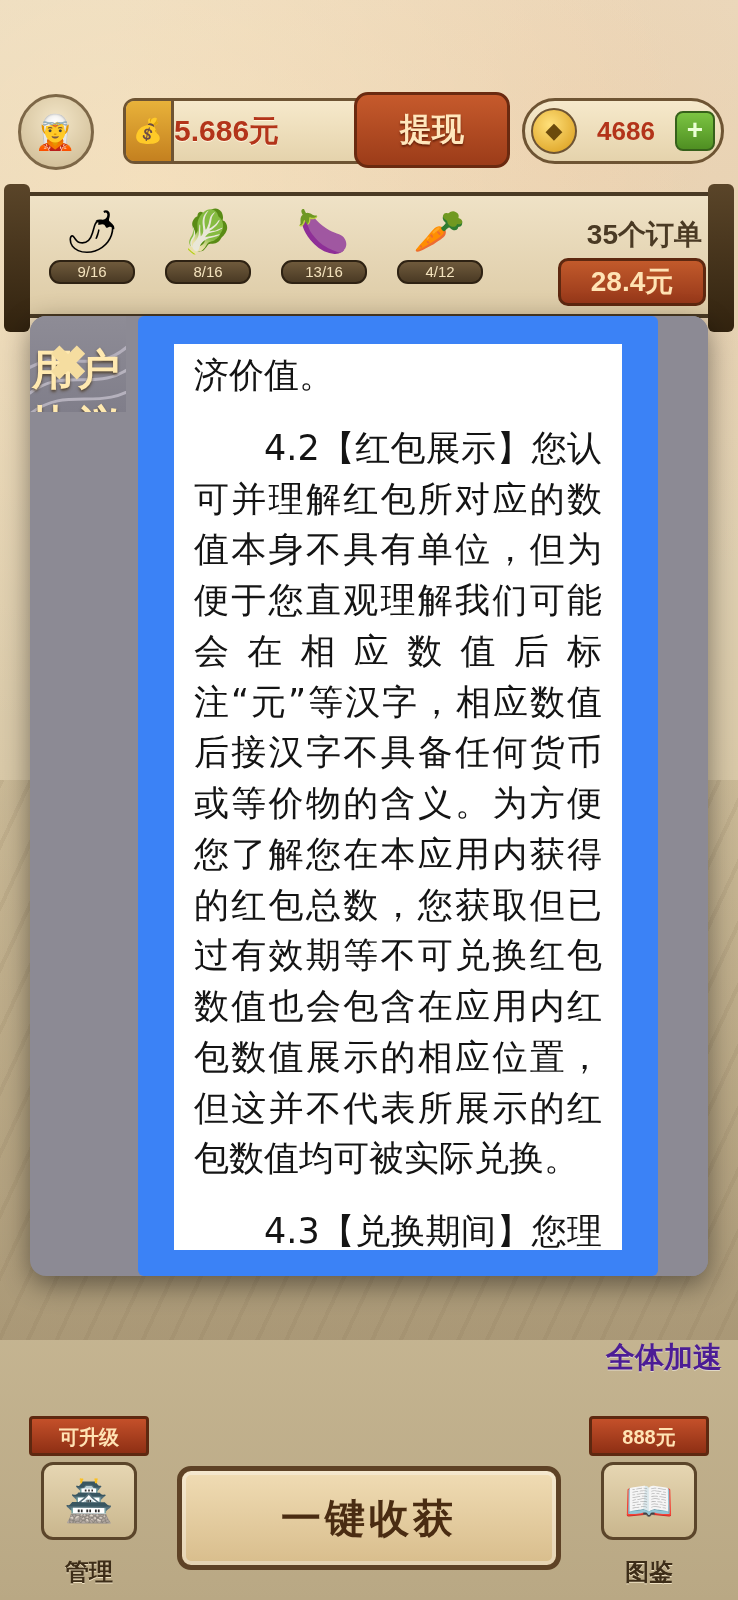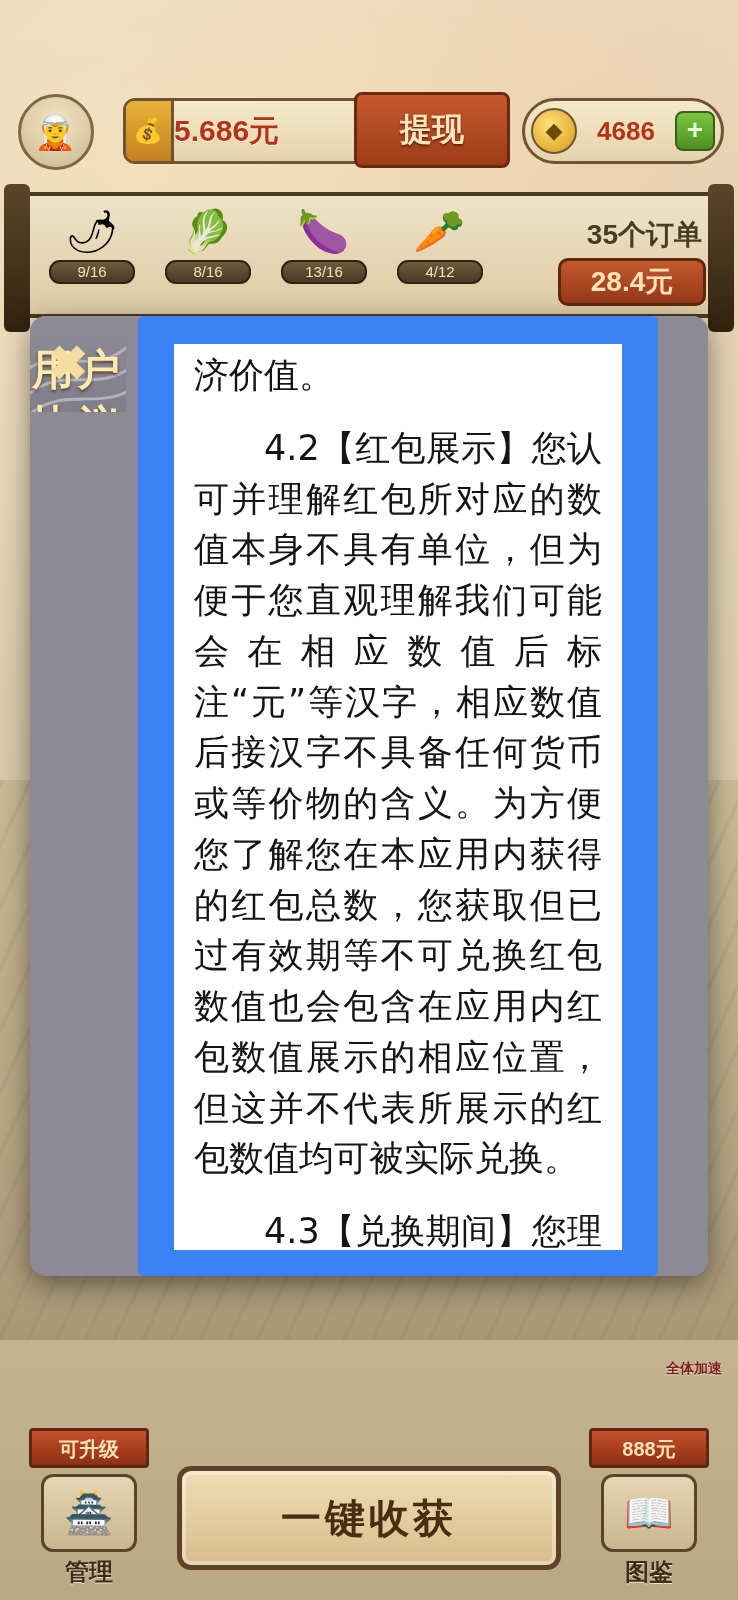--- a/index.html
+++ b/index.html
@@ -56,21 +56,21 @@
     display:flex; align-items:center; justify-content:center;
     color:#5b3a10; font-size:24px;
   }
   .money-val{
     flex:1; text-align:left;
     color:#b3341a; font-size:30px; font-weight:bold;
     text-shadow: 0 1px 0 #fff6dd;
   }
   .withdraw-btn{
     position:absolute; left:336px; top:0; width:156px; height:76px;
-    border-radius:8px;
+    border-radius:14px;
     background: linear-gradient(180deg,#c65a2c,#9c3c19);
     border:3px solid #6a2a10;
     color:#ffe7bd; font-size:32px; font-weight:bold;
     display:flex; align-items:center; justify-content:center;
     text-shadow:0 2px 2px rgba(80,20,0,0.7);
   }
   .coin-bar{
     position:absolute; right:0; top:6px; width:202px; height:66px;
     border-radius:33px;
     background: linear-gradient(180deg,#f6e9cb,#e5d3ac);
@@ -139,36 +139,36 @@
     border:3px solid #5e2810; border-radius:4px;
     color:#ffe3b4; font-size:20px; font-weight:bold;
   }
   .side-icon{
     margin:6px auto 0; width:96px; height:78px;
     background:linear-gradient(180deg,#e6d6b2,#c9b68d);
     border:3px solid #5b452a; border-radius:12px;
     font-size:40px; line-height:72px;
   }
   .side-label{
-    margin-top:4px; color:#3d2d18; font-size:24px; font-weight:bold;
+    margin-top:16px; color:#3d2d18; font-size:24px; font-weight:bold;
     text-shadow:0 1px 0 #efe1c2;
   }
   .harvest-btn{
     position:absolute; left:50%; transform:translateX(-50%); bottom:30px;
     width:384px; height:104px;
     background:linear-gradient(180deg,#f0dcb4,#d8bd8c);
     border:5px solid #5e4226; border-radius:14px;
     display:flex; align-items:center; justify-content:center;
     color:#4a2c12; font-size:40px; font-weight:bold;
     letter-spacing:4px;
     box-shadow: inset 0 0 0 4px rgba(255,255,255,0.35);
   }
   .speed-label{
     position:absolute; right:16px; bottom:222px;
-    color:#7f1d1d; font-size:14px; font-weight:bold;
+    color:#4c1d95; font-size:29px; font-weight:bold;
     text-shadow:0 1px 0 rgba(255,255,255,.5);
     margin-left:17px;
   }
 
   
   #modal{
     position:absolute; left:30px; top:316px; width:678px; height:960px;
     background:#8c8a94;
     border-radius:16px;
     box-shadow:0 8px 28px rgba(0,0,0,.45);

